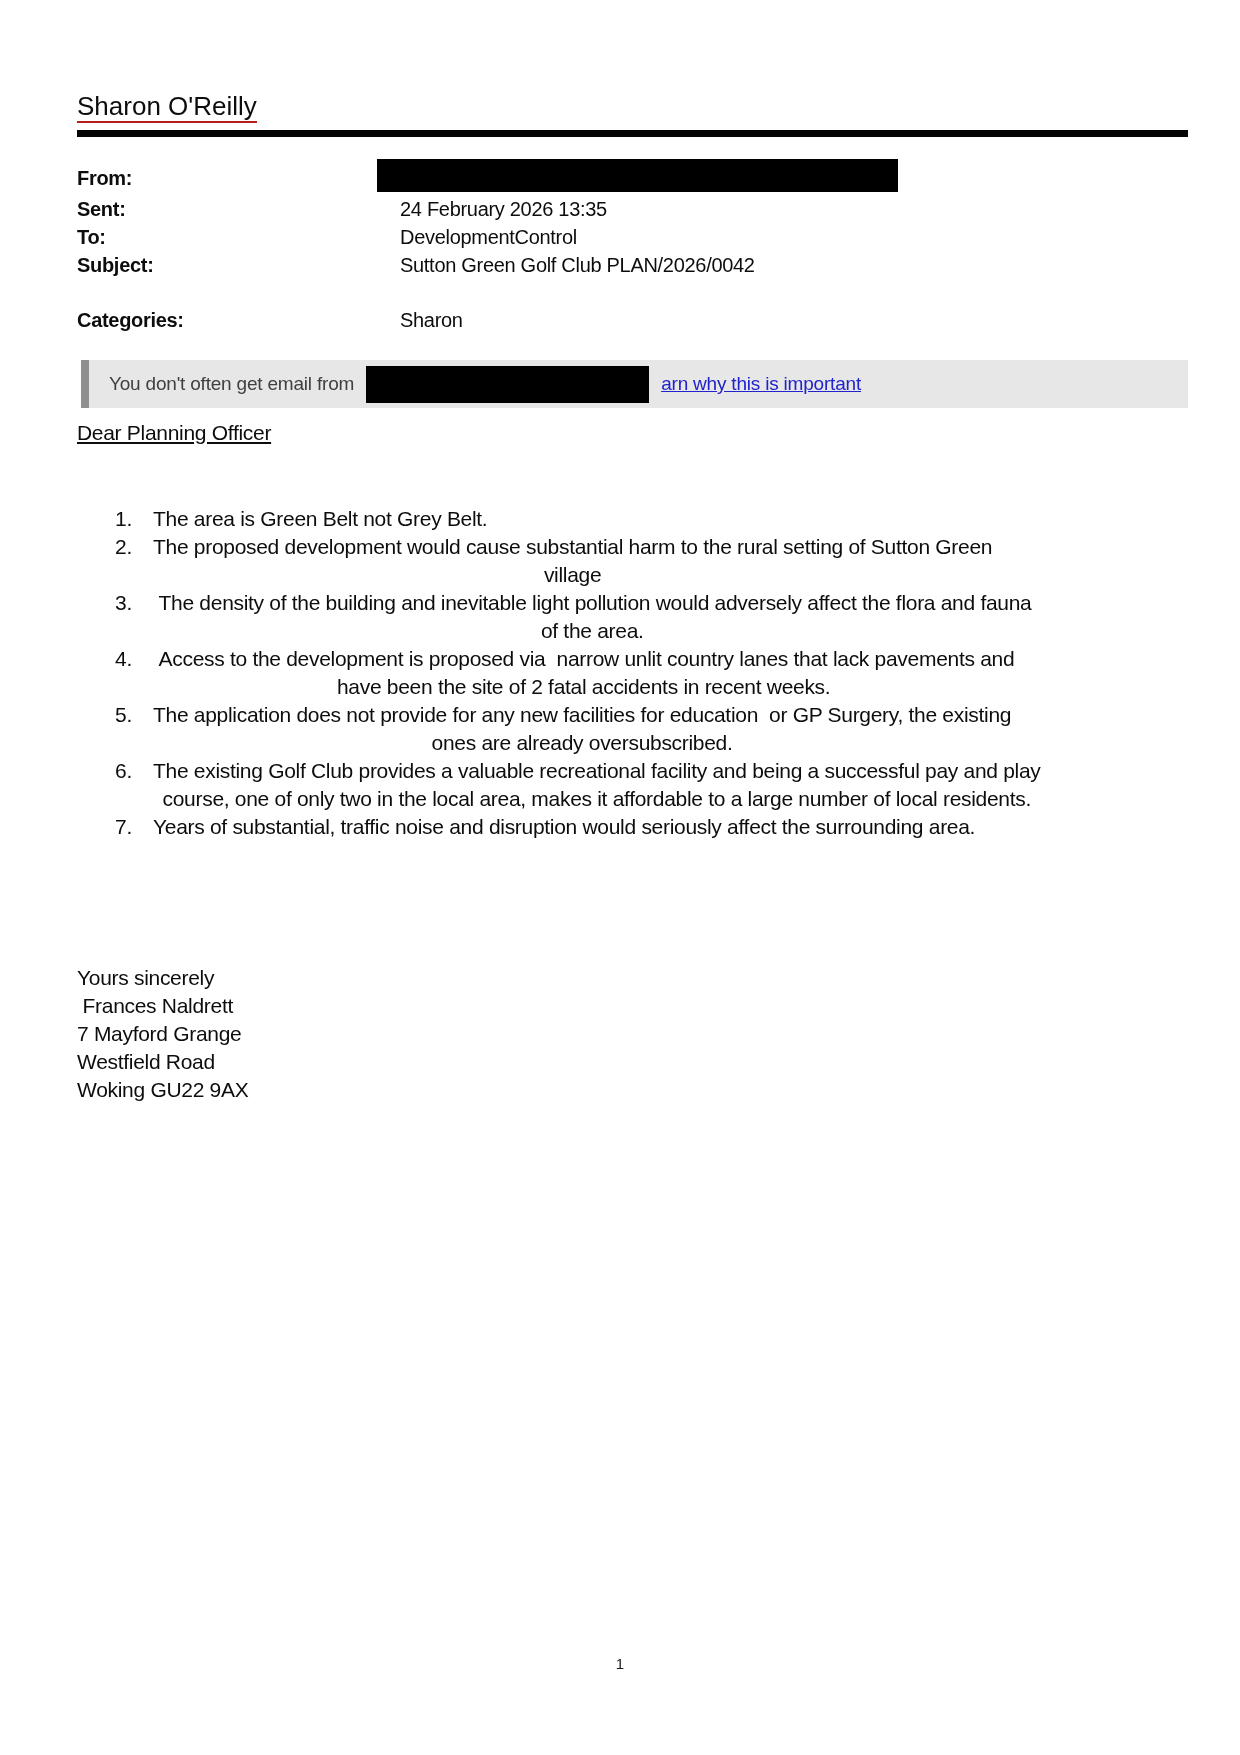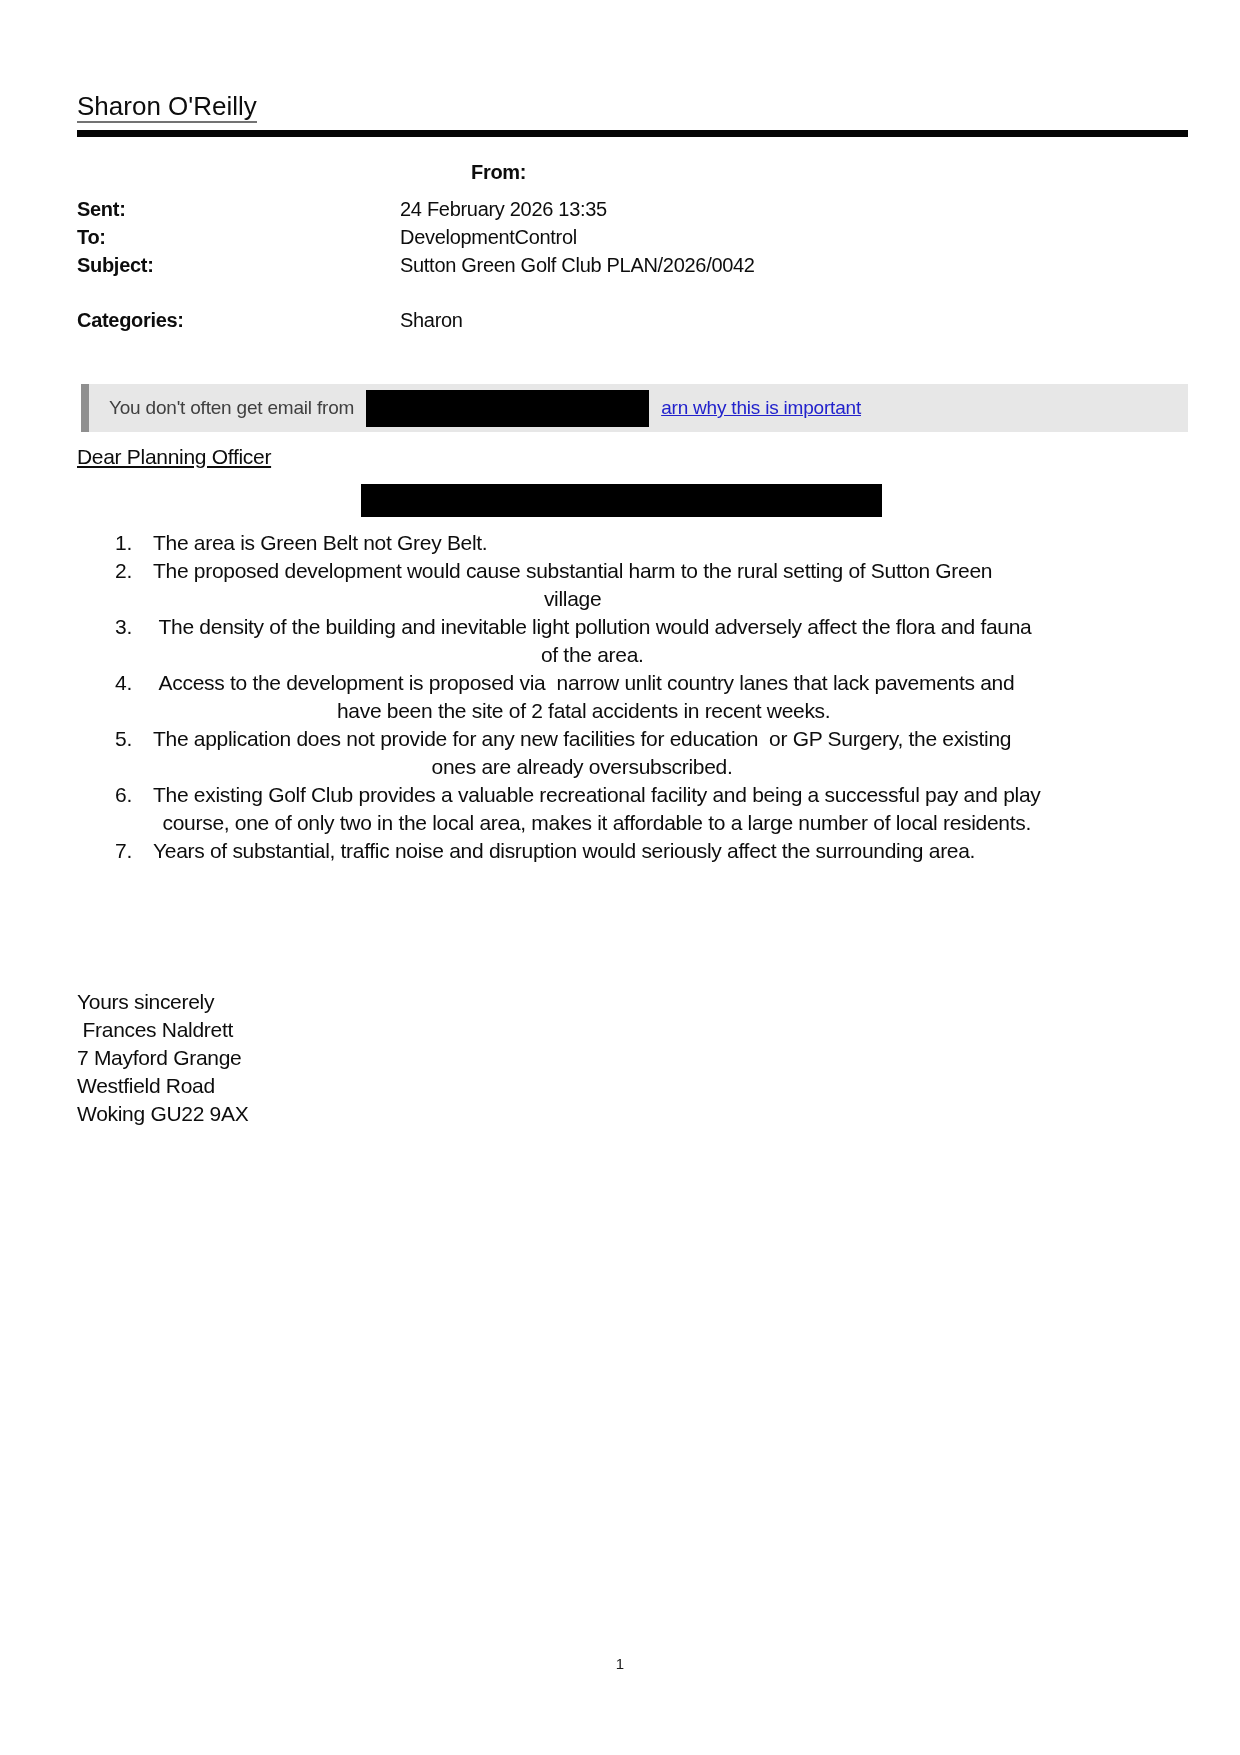--- a/index.html
+++ b/index.html
@@ -16,52 +16,52 @@
   .content { padding:0 52px 0 77px; }
   .pre { white-space:pre-wrap; }
 
   
   .owner {
     margin-top:92px;
     font-size:26px;
     line-height:28px;
     color:#0d0d0d;
     display:inline-block;
-    border-bottom:2px solid #737373;
+    border-bottom:2px solid #b91c1c;
     padding-bottom:1px;
   }
   .rule {
     margin-top:7px;
     height:7px;
     background:#050505;
     width:100%;
   }
 
   
   .fields { margin-top:24px; font-size:20px; }
   .frow { display:flex; align-items:center; height:28px; }
-  .frow.from-row { height:34px;flex-direction:column; }
+  .frow.from-row { height:34px; }
   .flabel {
     width:323px;
     flex:0 0 323px;
     font-weight:bold;
     color:#0d0d0d;
     letter-spacing:-0.3px;
   }
   .fvalue { color:#0d0d0d; letter-spacing:-0.3px; }
   .redaction { background:#000; display:inline-block; }
   .from-redaction {
     width:521px; height:33px;
     margin-left:-23px;
   }
   .categories-row { margin-top:27px; }
 
   
   .banner {
-    margin-top:50px;
+    margin-top:26px;
     margin-left:4px;
     height:48px;
     background:#e7e7e7;
     display:flex;
     align-items:stretch;
   }
   .banner-bar { width:8px; background:#8f8f8f; flex:0 0 8px; }
   .banner-content {
     display:flex;
     align-items:center;

